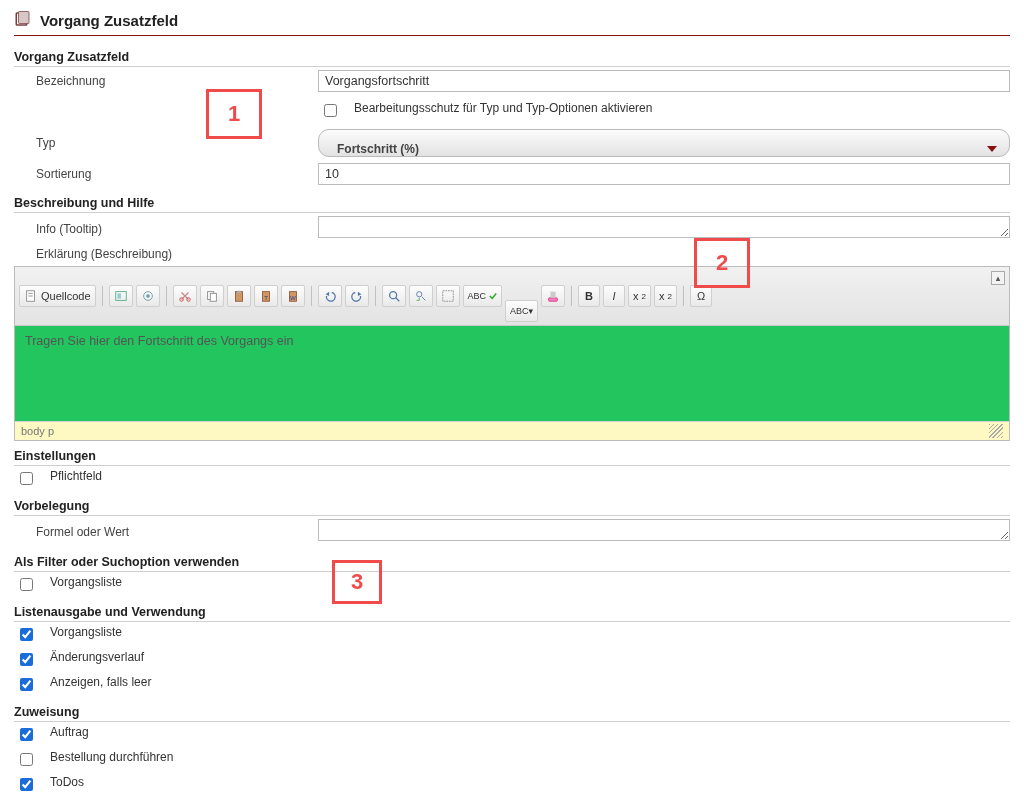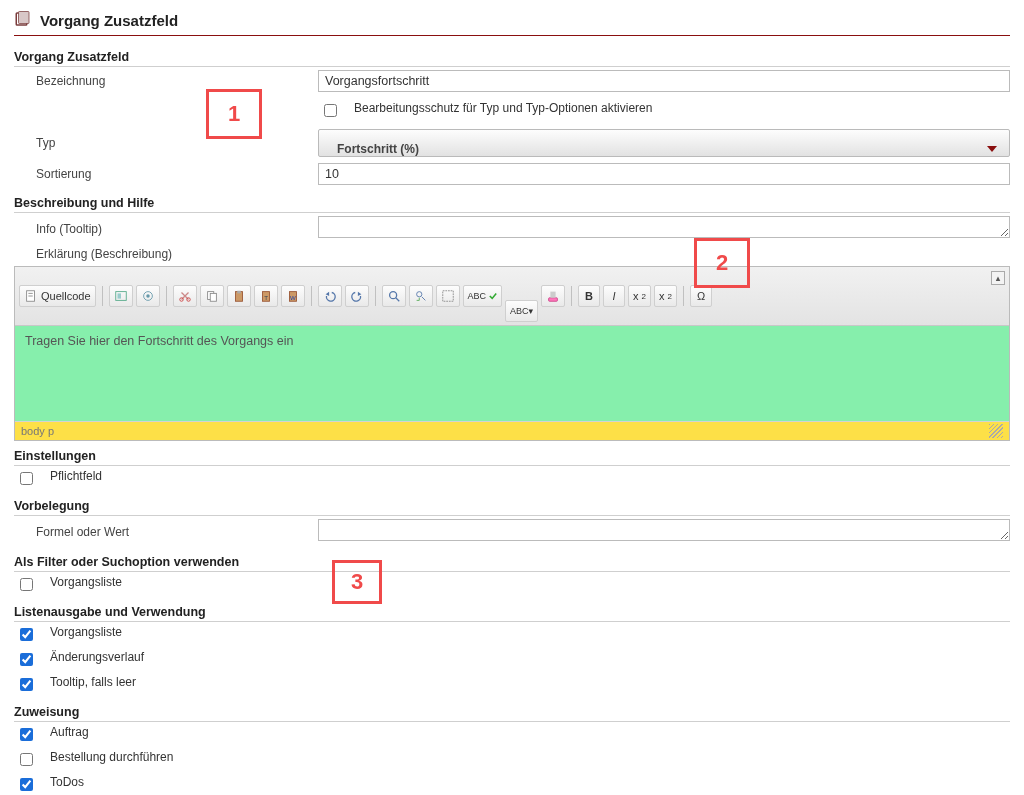--- a/index.html
+++ b/index.html
@@ -54,21 +54,21 @@
     font-family: inherit;
   }
   textarea.simple { resize: both; height: 22px; overflow:hidden;}
   .checkbox-line { display:flex; align-items:flex-start; gap:14px; padding:3px 0 3px 2px;}
   .checkbox-line input { width:13px; height:13px; accent-color:#1a6dd9;}
 
   .type-select {
     border:1px solid #bababa;
     background: linear-gradient(#fdfdfd,#e2e2e2);
     height:28px;
-    border-radius:2px;
+    border-radius:11px;
     display:flex; align-items:center; justify-content:space-between;
     padding:12px 12px 0 18px;
     font-weight:bold; color:#444;
     cursor:pointer;
   }
   .type-select .caret {
     width:0; height:0; border-left:5px solid transparent; border-right:5px solid transparent;
     border-top:6px solid #8a0f0f;
   }
 
@@ -100,28 +100,28 @@
   .tbtn svg { width:14px; height:14px; }
   .tsep { width:1px; background:#c0c0c0; height:20px; margin:0 3px;}
   .collapse-handle{
     position:absolute; right:4px; top:4px;
     width:14px; height:14px;
     border:1px solid #aaa; background:#f3f3f3;
     font-size:9px; display:flex; align-items:center; justify-content:center;
     color:#555;
   }
   .rte-body {
-    background:#86efac;
+    background:#22c55e;
     min-height:95px;
     padding:8px 10px;
     font-size:12.5px;
     color:#555;
   }
   .rte-status {
-    background:#fde047;
+    background:#fef9c3;
     border-top:1px solid #d3d3d3;
     font-size:11px; color:#777;
     padding:2px 6px;
     display:flex; justify-content:space-between; align-items:center;
   }
   .resize-grip {
     width:14px; height:14px;
     background:
      repeating-linear-gradient(135deg,#aaa 0 1px,transparent 1px 3px);
     cursor:nwse-resize;
@@ -350,21 +350,21 @@
   <div class="checkbox-line">
     <input type="checkbox" checked="" style="">
     <span>Vorgangsliste</span>
   </div>
   <div class="checkbox-line">
     <input type="checkbox" checked="" style="">
     <span>Änderungsverlauf</span>
   </div>
   <div class="checkbox-line">
     <input type="checkbox" checked="" style="">
-    <span>Tooltip, falls leer</span>
+    <span>Anzeigen, falls leer</span>
   </div>
 
   <div class="section-title">Zuweisung</div>
   <div class="checkbox-line">
     <input type="checkbox" checked="" style="">
     <span>Auftrag</span>
   </div>
   <div class="checkbox-line">
     <input type="checkbox" style="">
     <span>Bestellung durchführen</span>

